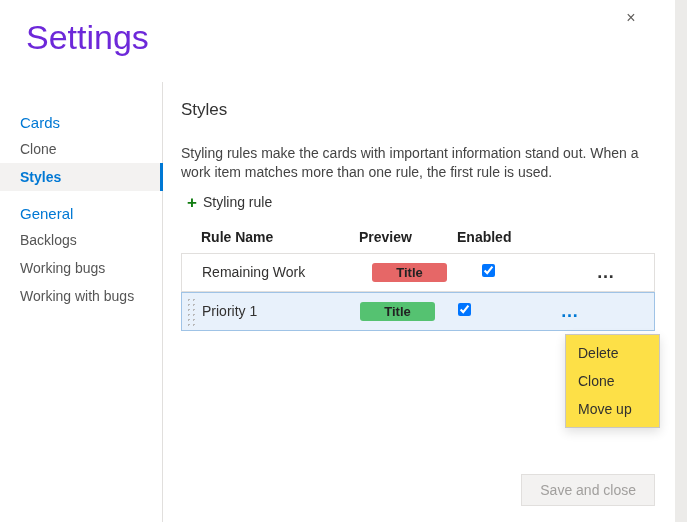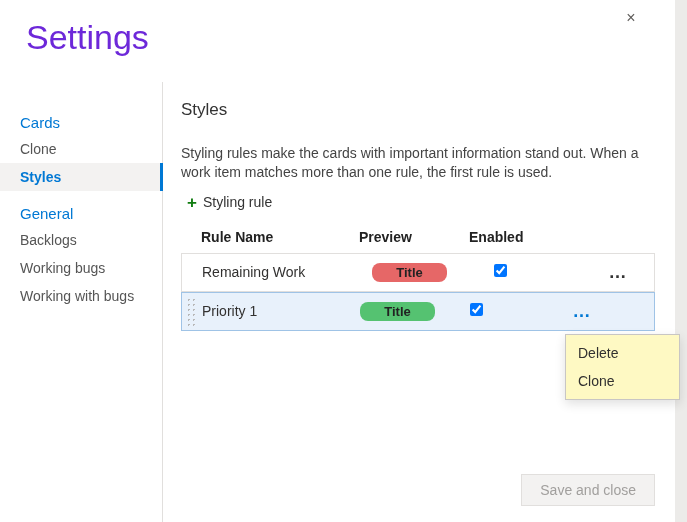--- a/index.html
+++ b/index.html
@@ -41,48 +41,48 @@
   .main {
     flex:1; padding: 18px 20px 0 18px; position:relative;
   }
   .section-title { font-size:17px; font-weight:400; color:#333; margin-bottom:24px; }
   .desc { font-size:14px; color:#444; line-height:1.35; margin-bottom:12px; max-width:470px; }
   .add-rule { display:flex; align-items:center; gap:6px; font-size:14px; color:#333; cursor:pointer; margin-bottom:18px; margin-left:6px; }
   .add-rule .plus { color:#107c10; font-size:17px; font-weight:700; line-height:1; }
   
   .tbl-head { display:flex; font-size:14px; font-weight:700; color:#222; padding: 0 8px 8px 20px; }
   .col-name { width:158px; }
-  .col-prev { width:110px; }
+  .col-prev { width:98px; }
   .col-en   { width:85px; }
   .col-act  { width:55px; text-align:center; }
   .row {
     display:flex; align-items:center; height:39px; font-size:14px;
     border:1px solid #e1dfdd; border-top:none; padding-left:20px; position:relative;
   }
   .rows .row:first-child { border-top:1px solid #e1dfdd;gap:12px; }
   .row.selected {
     background:#e8f1fb; border:1px solid #9fc3e6;
   }
   .row .grip {
     position:absolute; left:4px; top:4px; bottom:4px; width:9px;
     background-image: radial-gradient(#b8b8b8 1px, transparent 1px);
     background-size: 5px 5px;
   }
   .pill {
     display:inline-block; min-width:75px; text-align:center; font-size:13px;
-    font-weight:600; color:#222; padding:2px 10px; border-radius:8px;
+    font-weight:600; color:#222; padding:2px 10px; border-radius:3px;
   }
   .pill.red { background:#e66767; }
   .pill.green { background:#55c271; }
   .chk { width:13px; height:13px; }
   .actions { font-size:18px; letter-spacing:2px; color:#333; cursor:pointer; font-weight:700; }
   .row.selected .actions { color:#0078d4; }
   
   .menu {
-    position:absolute; top:252px; left:402px; width:115px; background:#fef9c3;
+    position:absolute; top:252px; left:402px; width:95px; background:#fde047;
     border:1px solid #c8c6c4; box-shadow:0 4px 10px rgba(0,0,0,.12);
     font-size:14px; padding:4px 0; z-index:10;
   }
   .menu-item { padding:6px 12px; cursor:pointer; }
   
   .footer {
     position:absolute; bottom:16px; right:20px; display:flex; gap:12px;margin-top:11px;
   }
   .btn {
     font-size:14px; padding:7px 18px; border:1px solid #c8c6c4; background:#fff; cursor:pointer;
@@ -153,20 +153,21 @@
           <div class="col-en">
             <input type="checkbox" class="chk" checked="" style="">
           </div>
           <div class="col-act actions">…</div>
         </div>
       </div>
 
       <div class="menu">
         <div class="menu-item">Delete</div>
         <div class="menu-item">Clone</div>
+        <div class="menu-item">Move up</div>
       </div>
 
       <div class="footer">
         <button class="btn primary">Save and close</button>
       </div>
     </section>
 
   </div>
 </div>
 

